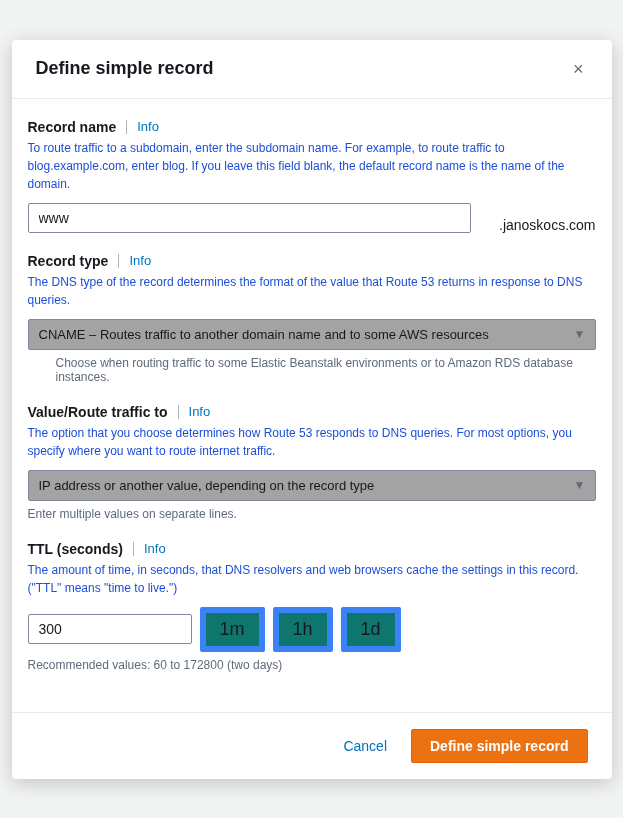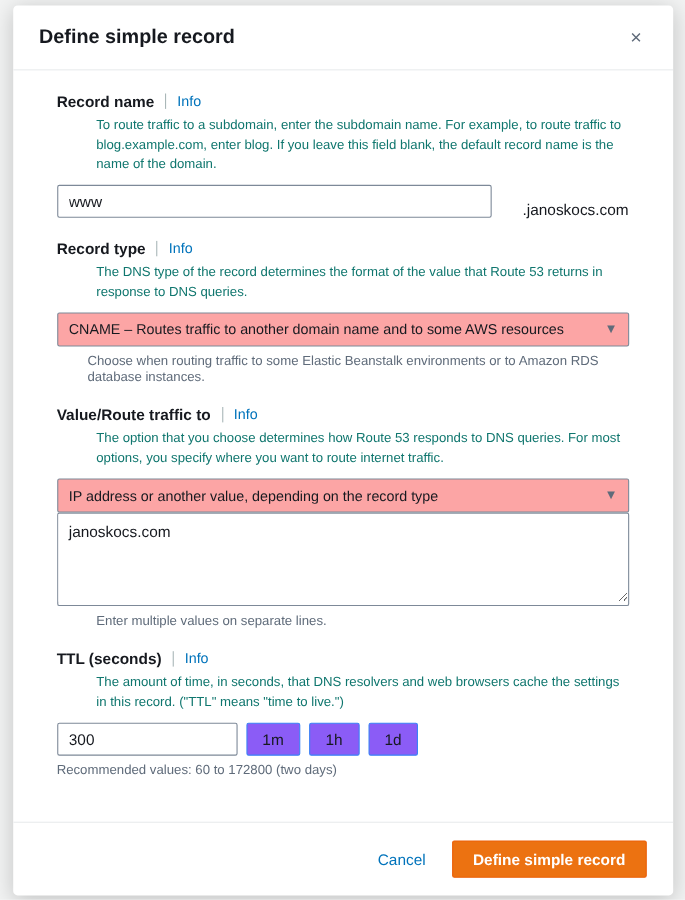--- a/index.html
+++ b/index.html
@@ -35,21 +35,21 @@
     .close-btn {
       background: none;
       border: none;
       cursor: pointer;
       font-size: 18px;
       color: #5f6b7a;
       padding: 4px;
       line-height: 1;
     }
     .modal-body {
-      padding: 20px 40px;
+      padding: 20px 16px;
       max-height: 720px;
       overflow-y: auto;
     }
     .section {
       margin-bottom: 20px;
     }
     .section-label-row {
       display: flex;
       align-items: center;
       gap: 8px;
@@ -64,24 +64,23 @@
       color: #0073bb;
       font-size: 13px;
       cursor: pointer;
       text-decoration: none;
       border: none;
       background: none;
       padding: 0;
     }
     .section-desc {
       font-size: 12px;
-      color: #0f766e;
+      color: #1d4ed8;
       margin-bottom: 10px;
       line-height: 1.5;
-      margin-left: 36px;
     }
     .input-row {
       display: flex;
       align-items: flex-end;
       gap: 8px;
       margin-bottom: 6px;
     }
     .text-input {
       border: 1px solid #7d8998;
       border-radius: 2px;
@@ -108,21 +107,21 @@
       position: relative;
       width: 100%;
     }
     .select-dropdown {
       width: 100%;
       border: 1px solid #7d8998;
       border-radius: 2px;
       padding: 7px 36px 7px 10px;
       font-size: 13px;
       color: #16191f;
-      background: #fca5a5;
+      background: #a3a3a3;
       appearance: none;
       -webkit-appearance: none;
       cursor: pointer;
       outline: none;
     }
     .select-arrow {
       position: absolute;
       right: 10px;
       top: 50%;
       transform: translateY(-50%);
@@ -150,25 +149,25 @@
     .ttl-row {
       display: flex;
       align-items: center;
       gap: 8px;
       margin-bottom: 6px;
     }
     .ttl-input {
       width: 164px;
     }
     .ttl-btn {
-      border: 1px solid #3b82f6;
-      border-radius: 2px;
-      background: #8b5cf6;
+      border: 6px solid #3b82f6;
+      border-radius: 2px;
+      background: #0f766e;
       padding: 6px 14px;
-      font-size: 14px;
+      font-size: 18px;
       cursor: pointer;
       color: #16191f;
     }
     .modal-footer {
       display: flex;
       justify-content: flex-end;
       align-items: center;
       padding: 16px 24px;
       border-top: 1px solid #e9ebed;
       gap: 12px;
@@ -248,24 +247,21 @@
         <span class="pipe-divider"></span>
         <button class="info-link">Info</button>
       </div>
       <p class="section-desc">The option that you choose determines how Route 53 responds to DNS queries. For most options, you specify where you want to route internet traffic.</p>
       <div class="select-wrapper" style="margin-bottom: 0;">
         <select class="select-dropdown">
           <option>IP address or another value, depending on the record type</option>
         </select>
         <span class="select-arrow">▼</span>
       </div>
-      <div class="textarea-wrapper">
-        <textarea class="value-textarea" style="">janoskocs.com</textarea>
-      </div>
-      <p class="hint-text" style="margin-top:6px;margin-left:36px;">Enter multiple values on separate lines.</p>
+      <p class="hint-text" style="margin-top:6px;">Enter multiple values on separate lines.</p>
     </div>
 
     <div class="section">
       <div class="section-label-row">
         <span class="section-title">TTL (seconds)</span>
         <span class="pipe-divider"></span>
         <button class="info-link">Info</button>
       </div>
       <p class="section-desc">The amount of time, in seconds, that DNS resolvers and web browsers cache the settings in this record. ("TTL" means "time to live.")</p>
       <div class="ttl-row">

